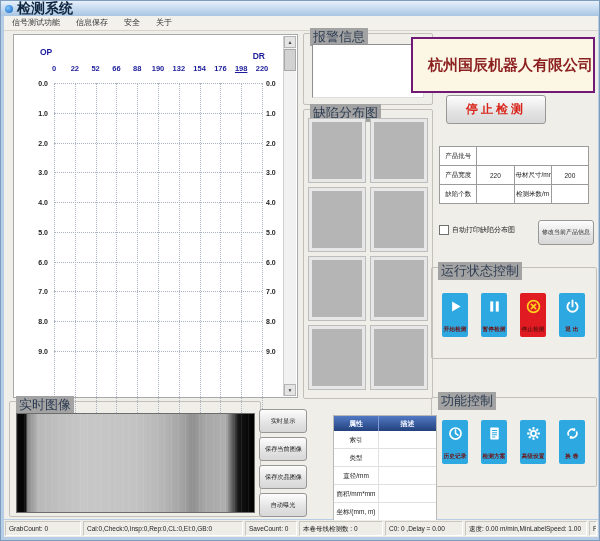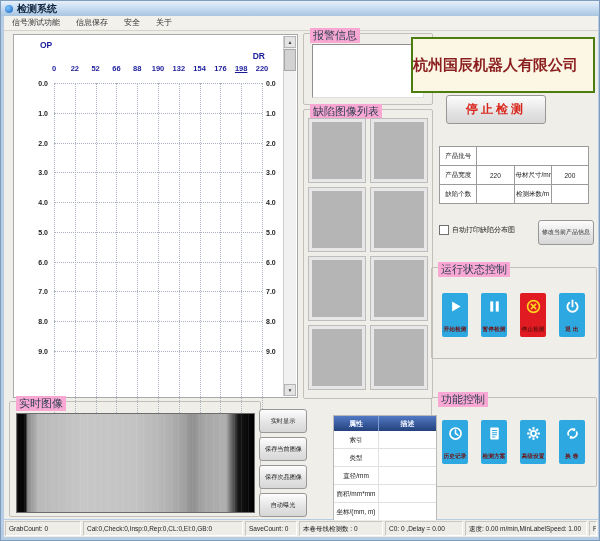--- a/index.html
+++ b/index.html
@@ -1,52 +1,52 @@
 <!DOCTYPE html>
 <html><head>
 <meta charset="utf-8">
 <style>
   html,body{margin:0;padding:0;}
   body{font-family:"Liberation Sans",sans-serif;}
   #app{position:relative;width:600px;height:541px;background:#b7cde6;border:1px solid #7e9cbc;box-sizing:border-box;overflow:hidden;}
   
   #titlebar{position:absolute;left:0;top:0;width:600px;height:15px;background:linear-gradient(#e6f0fb,#c3d9ef 55%,#a9c5e1);display:flex;align-items:center;padding-left:4px;box-sizing:border-box;}
   #appicon{width:8px;height:8px;border-radius:50%;background:radial-gradient(circle at 35% 35%,#7fc4ff,#1565c0);margin-right:4px;}
-  #titletext{font-size:10px;font-weight:bold;color:#10263f;}
+  #titletext{font-size:14px;font-weight:bold;color:#10263f;}
   #menubar{position:absolute;left:3px;top:15px;width:594px;height:14px;background:#f3f1ec;border-bottom:1px solid #d7d3cb;display:flex;align-items:center;}
   .menu-item{font-size:8px;color:#333;padding:16px 8px;line-height:14px;}
   #content{position:absolute;left:3px;top:30px;width:594px;height:488px;background:#f0eee9;}
   
   #chart-panel{position:absolute;left:12px;top:33px;width:283px;height:362px;background:#fff;border:1px solid #a9a9a9;}
   #chart-title{position:absolute;left:0;right:40px;top:5px;text-align:center;font-size:9.5px;font-weight:bold;color:#1a1a99;}
-  #chart-op{position:absolute;left:26px;top:5px;font-size:8.5px;font-weight:bold;color:#1a1a99;}
+  #chart-op{position:absolute;left:26px;top:12px;font-size:8.5px;font-weight:bold;color:#1a1a99;}
   #chart-dr{position:absolute;right:32px;top:16px;font-size:8.5px;font-weight:bold;color:#1a1a99;}
   #xticks{position:absolute;left:40px;top:29px;width:208px;height:10px;}
   .xtick{position:absolute;transform:translateX(-50%);font-size:7.5px;font-weight:bold;color:#1a1a99;white-space:nowrap;}
   #plot{position:absolute;left:40px;top:48px;width:208px;height:336px;}
   .vline{position:absolute;top:0;bottom:0;width:0;border-left:1px dotted #aab2c2;}
   .hline{position:absolute;left:0;right:0;height:0;border-top:1px dotted #aab2c2;}
   #yl,#yr{position:absolute;top:48px;height:268px;}
   #yl{left:2px;width:32px;} #yr{left:252px;width:26px;}
   .ylab{position:absolute;transform:translateY(-50%);font-size:7px;font-weight:bold;color:#1c1c1c;width:100%;}
   #yl .ylab{text-align:right;} #yr .ylab{text-align:left;}
   #chart-scroll{position:absolute;top:1px;right:1px;bottom:1px;width:12px;background:#f1f1f1;border-left:1px solid #cfcfcf;}
   .scr-btn{position:absolute;left:0;width:12px;height:12px;background:#e4e4e4;border:1px solid #b4b4b4;box-sizing:border-box;font-size:5px;line-height:10px;text-align:center;color:#444;}
   #scr-up{top:0;} #scr-dn{bottom:0;}
   #scr-thumb{position:absolute;left:0;top:13px;width:12px;height:22px;background:#d2d2d2;border:1px solid #a8a8a8;box-sizing:border-box;}
   
   .grp{position:absolute;border:1px solid #c3c0ba;border-radius:2px;}
-  .grp-label{position:absolute;top:-6px;left:6px;background:#f9a8d4;padding:0 3px;font-size:11px;color:#2e3d52;white-space:nowrap;}
+  .grp-label{position:absolute;top:-6px;left:6px;background:#a3a3a3;padding:0 3px;font-size:13px;color:#2e3d52;white-space:nowrap;}
   
   #alarm-box{position:absolute;left:8px;top:10px;width:110px;height:52px;background:#fff;border:1px solid #8f8f8f;border-right-color:#dedede;border-bottom-color:#dedede;}
   
   #thumbs{position:absolute;left:5px;top:9px;width:118px;display:grid;grid-template-columns:56px 56px;grid-gap:6px;}
   .thumb{width:50px;height:57px;background:#b5b5b5;border:3px solid #e7e7e7;outline:1px solid #bdbdbd;}
   
-  #company{position:absolute;left:410px;top:36px;width:184px;height:56px;background:#fcf7e4;border:2px solid #4d7c0f;box-sizing:border-box;display:flex;align-items:center;justify-content:flex-start;}
+  #company{position:absolute;left:410px;top:36px;width:184px;height:56px;background:#fcf7e4;border:2px solid #701a75;box-sizing:border-box;display:flex;align-items:center;justify-content:flex-end;}
   #company span{font-family:"Liberation Serif",serif;font-size:15px;font-weight:bold;color:#8b1e1e;white-space:nowrap;}
   .gray-btn{background:linear-gradient(#fdfdfd,#e3e3e3 60%,#d7d7d7);border:1px solid #979797;border-radius:3px;box-sizing:border-box;display:flex;align-items:center;justify-content:center;cursor:default;}
   #stop-main{position:absolute;left:445px;top:94px;width:100px;height:29px;}
   #stop-main span{font-size:12px;font-weight:bold;color:#d9261c;letter-spacing:3px;}
   
   #prod-table{position:absolute;left:438px;top:145px;width:150px;height:55px;background:#fff;border:1px solid #8c8c8c;border-collapse:collapse;table-layout:fixed;font-size:6.5px;color:#222;}
   #prod-table td{border:1px solid #9b9b9b;padding:0 1px;text-align:center;overflow:hidden;white-space:nowrap;height:18px;}
   #chk-row{position:absolute;left:438px;top:224px;display:flex;align-items:center;}
   #chk-box{width:8px;height:8px;background:#fff;border:1px solid #707070;margin-right:3px;}
   #chk-label{font-size:7px;color:#222;white-space:nowrap;}
@@ -166,21 +166,21 @@
       <div id="scr-dn" class="scr-btn">▼</div>
     </div>
   </div>
 
   <div class="grp" style="left:302px;top:32px;width:128px;height:70px;">
     <span class="grp-label">报警信息</span>
     <div id="alarm-box"></div>
   </div>
 
   <div class="grp" style="left:302px;top:108px;width:128px;height:288px;">
-    <span class="grp-label">缺陷图像列表</span>
+    <span class="grp-label">缺陷分布图</span>
     <div id="thumbs">
         <div class="thumb"></div>
         <div class="thumb"></div>
         <div class="thumb"></div>
         <div class="thumb"></div>
         <div class="thumb"></div>
         <div class="thumb"></div>
         <div class="thumb"></div>
         <div class="thumb"></div>
       </div>

